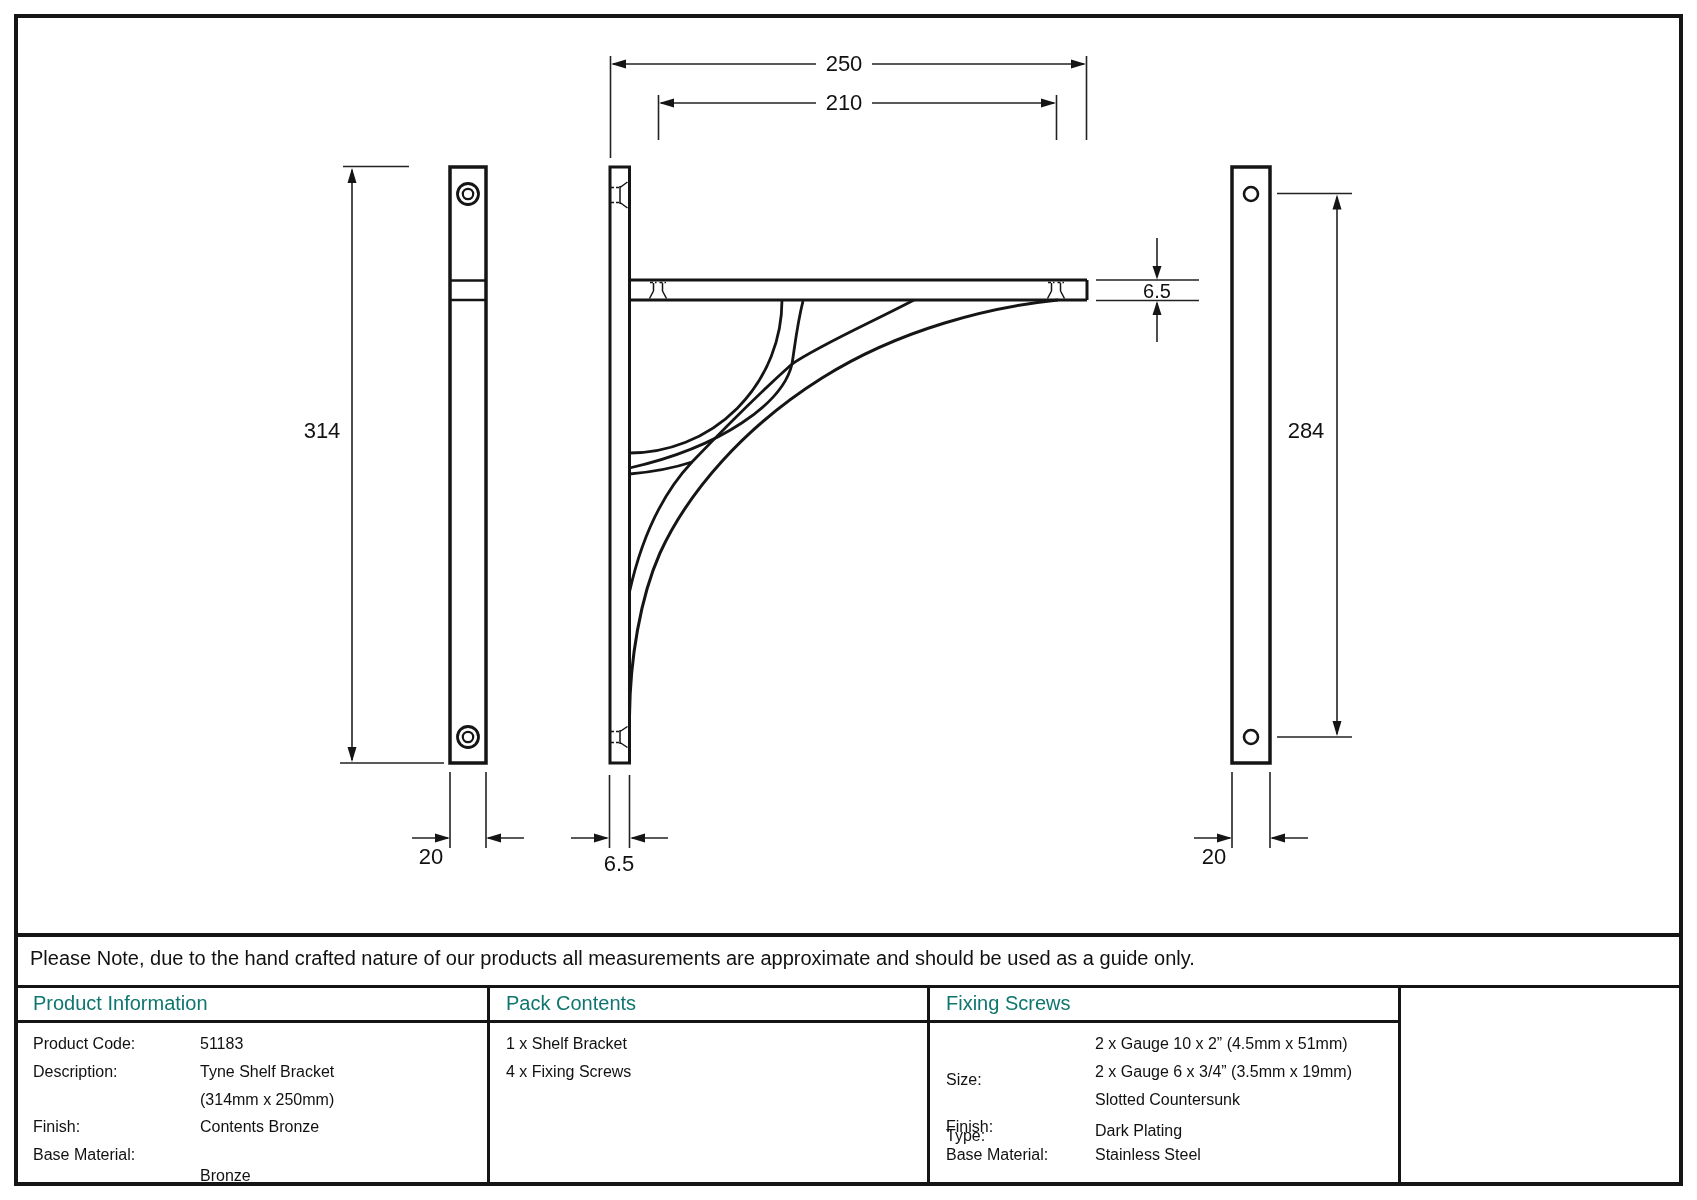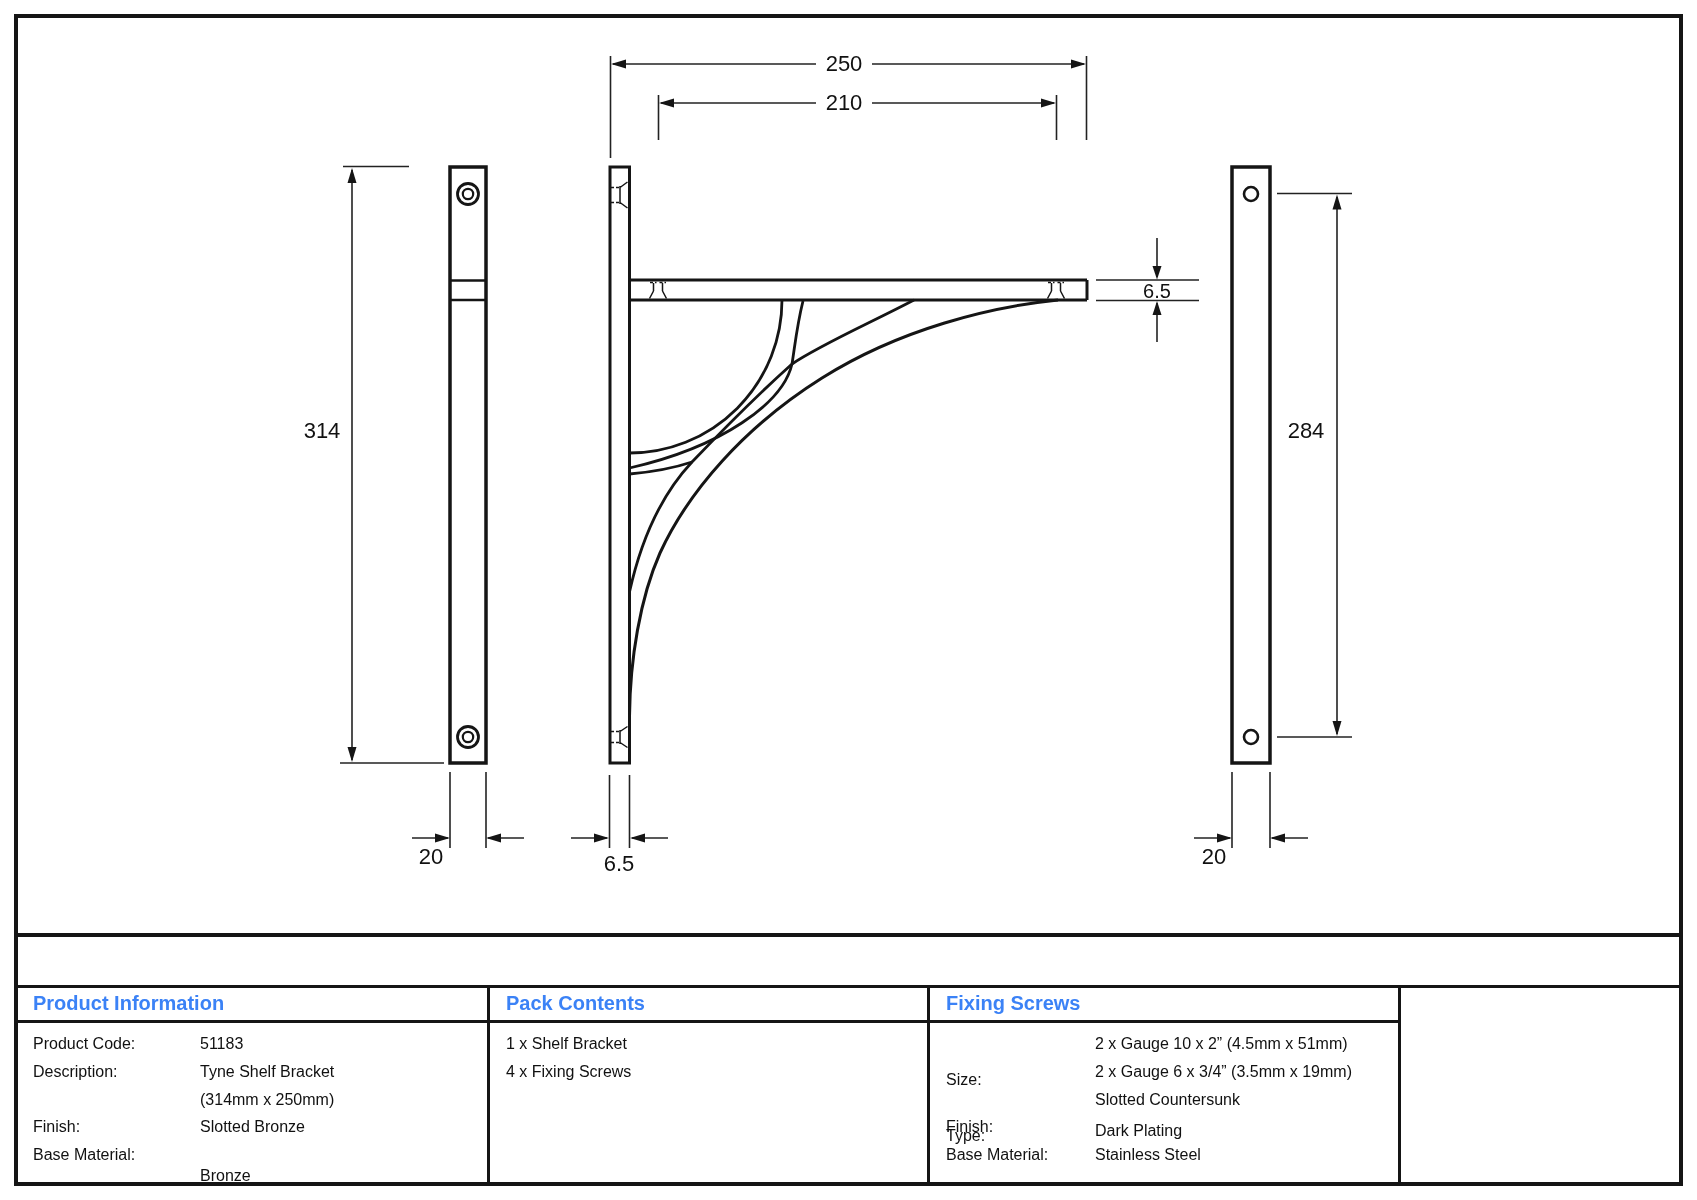--- a/index.html
+++ b/index.html
@@ -10,21 +10,21 @@
   .abs { position:absolute; }
   .outer-border {
     position:absolute; left:14px; top:14px; width:1669px; height:1172px;
     border:4px solid #151515; box-sizing:border-box;
   }
   .drawing-svg { position:absolute; left:0; top:0; }
   .hrule { position:absolute; left:14px; width:1669px; height:0; border-top:4px solid #151515; }
   .hrule.thin { border-top-width:3px; }
   .vrule { position:absolute; width:0; border-left:3px solid #151515; }
   .note-text { position:absolute; left:30px; top:947px; font-size:20px; color:#111; }
-  .th { position:absolute; font-size:20px; font-weight:bold; color:#3b82f6; }
+  .th { position:absolute; font-size:20px; font-weight:normal; color:#0f766e; }
   .cell-text { position:absolute; font-size:16px; color:#111; white-space:nowrap; }
   .logo-box { position:absolute; left:1398px; top:988px; width:285px; height:194px; }
   .logo-prefix { position:absolute; left:130px; top:55px; font-family:"Liberation Serif", serif; font-size:19px; color:#000; }
   .logo-diamond { position:absolute; left:203px; top:62px; font-size:13px; color:#000; }
   .logo-reg { position:absolute; left:233px; top:50px; font-size:13px; color:#000; }
   .logo-name { position:absolute; left:113px; top:63px; font-family:"Liberation Serif", serif; font-size:60px; line-height:60px; letter-spacing:2px; color:#000; }
   .logo-site { position:absolute; left:46px; top:120px; font-family:"Liberation Serif", serif; font-style:italic; font-size:19px; letter-spacing:1px; color:#000; }
   svg text { font-family:"Liberation Sans", sans-serif; fill:#111; }
 </style>
 </head>
@@ -161,35 +161,36 @@
       <line x1="1270" y1="772" x2="1270" y2="848"></line>
       <line x1="1194" y1="838" x2="1230" y2="838"></line>
       <polygon points="1232,838 1217,833.5 1217,842.5" fill="#151515" stroke="none"></polygon>
       <line x1="1272" y1="838" x2="1308" y2="838"></line>
       <polygon points="1270,838 1285,833.5 1285,842.5" fill="#151515" stroke="none"></polygon>
       <text x="1214" y="864" text-anchor="middle" font-size="22" stroke="none">20</text>
     </g>
   </svg>
 
   <div class="hrule" style="top:933px;"></div>
+  <div class="note-text">Please Note, due to the hand crafted nature of our products all measurements are approximate and should be used as a guide only.</div>
   <div class="hrule thin" style="top:985px;"></div>
 
   <div class="hrule thin" style="top:1020px; width:1384px;"></div>
   <div class="vrule" style="left:487px; top:985px; height:201px;"></div>
   <div class="vrule" style="left:927px; top:985px; height:201px;"></div>
   <div class="vrule" style="left:1398px; top:985px; height:201px;"></div>
 
   <div class="th" style="left:33px; top:992px;">Product Information</div>
   <div class="cell-text" style="left:33px; top:1035px;">Product Code:</div>
   <div class="cell-text" style="left:200px; top:1035px;">51183</div>
   <div class="cell-text" style="left:33px; top:1063px;">Description:</div>
   <div class="cell-text" style="left:200px; top:1063px;">Tyne Shelf Bracket</div>
   <div class="cell-text" style="left:200px; top:1091px;">(314mm x 250mm)</div>
   <div class="cell-text" style="left:33px; top:1118px;">Finish:</div>
-  <div class="cell-text" style="left:200px; top:1118px;">Slotted Bronze</div>
+  <div class="cell-text" style="left:200px; top:1118px;">Contents Bronze</div>
   <div class="cell-text" style="left:33px; top:1146px;">Base Material:</div>
   <div class="cell-text" style="left:200px; top:1146px;margin-top:21px;">Bronze</div>
 
   <div class="th" style="left:506px; top:992px;">Pack Contents</div>
   <div class="cell-text" style="left:506px; top:1035px;">1 x Shelf Bracket</div>
   <div class="cell-text" style="left:506px; top:1063px;">4 x Fixing Screws</div>
 
   <div class="th" style="left:946px; top:992px;">Fixing Screws</div>
   <div class="cell-text" style="left:946px; top:1035px;margin-top:36px;">Size:</div>
   <div class="cell-text" style="left:1095px; top:1035px;">2 x Gauge 10 x 2” (4.5mm x 51mm)</div>

